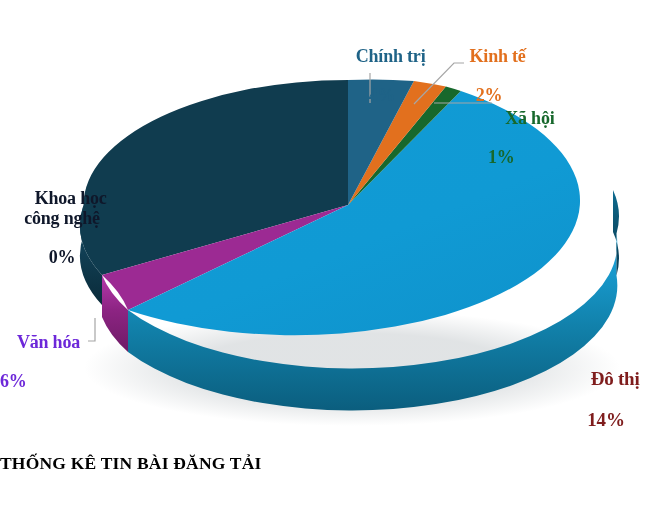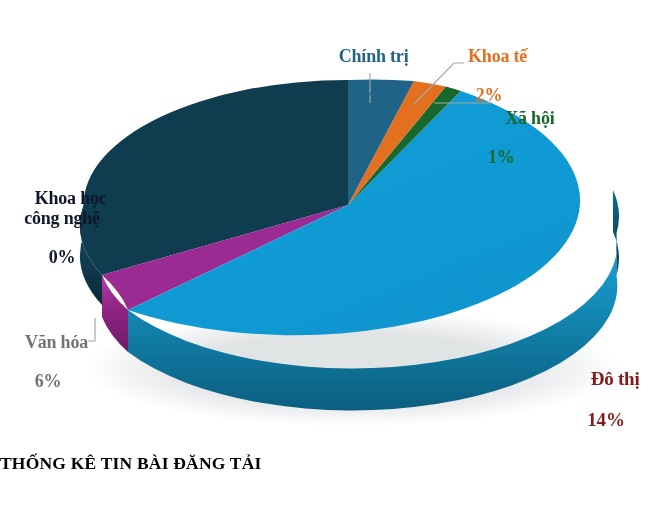--- a/index.html
+++ b/index.html
@@ -45,21 +45,21 @@
 
   
   #label-anninh {
     left: 96px; top: 14px;
     width: 186px;
     text-align: center;
     font-size: 19px;
     color: #184A5E;
   }
   #label-chinhtri {
-    left: 313px; top: 28px;
+    left: 330px; top: 28px;
     width: 104px;
     text-align: center;
     font-size: 18px;
     color: #1F6387;
   }
   #label-kinhte {
     left: 440px; top: 28px;
     width: 98px;
     text-align: center;
     font-size: 18px;
@@ -74,23 +74,23 @@
   #label-khoahoc {
     left: 2px; top: 170px;
     width: 120px;
     text-align: center;
     font-size: 18px;
     color: #0f172a;
   }
   #label-vanhoa {
     left: 0px; top: 314px;
     width: 96px;
-    text-align: center;
-    font-size: 18px;
-    color: #737373;
+    text-align: left;
+    font-size: 18px;
+    color: #6d28d9;
   }
   #label-dothi {
     left: 556px; top: 348px;
     width: 100px;
     text-align: center;
     font-size: 19px;
     color: #7f1d1d;
   }
 
   #caption {
@@ -214,21 +214,21 @@
     <polyline points="88,341 95,341 95,318" fill="none" stroke="#A6A6A6" stroke-width="1.2"></polyline>
   </svg>
 
 
   <div class="lbl" id="label-chinhtri">
     <span>Chính trị</span>
     <span class="pct">4%</span>
   </div>
 
   <div class="lbl" id="label-kinhte">
-    <span>Khoa tế</span>
+    <span>Kinh tế</span>
     <span class="pct">2%</span>
   </div>
 
   <div class="lbl" id="label-xahoi">
     <span>Xã hội</span>
     <span class="pct">1%</span>
   </div>
 
   <div class="lbl" id="label-khoahoc">
     <span>Khoa học

